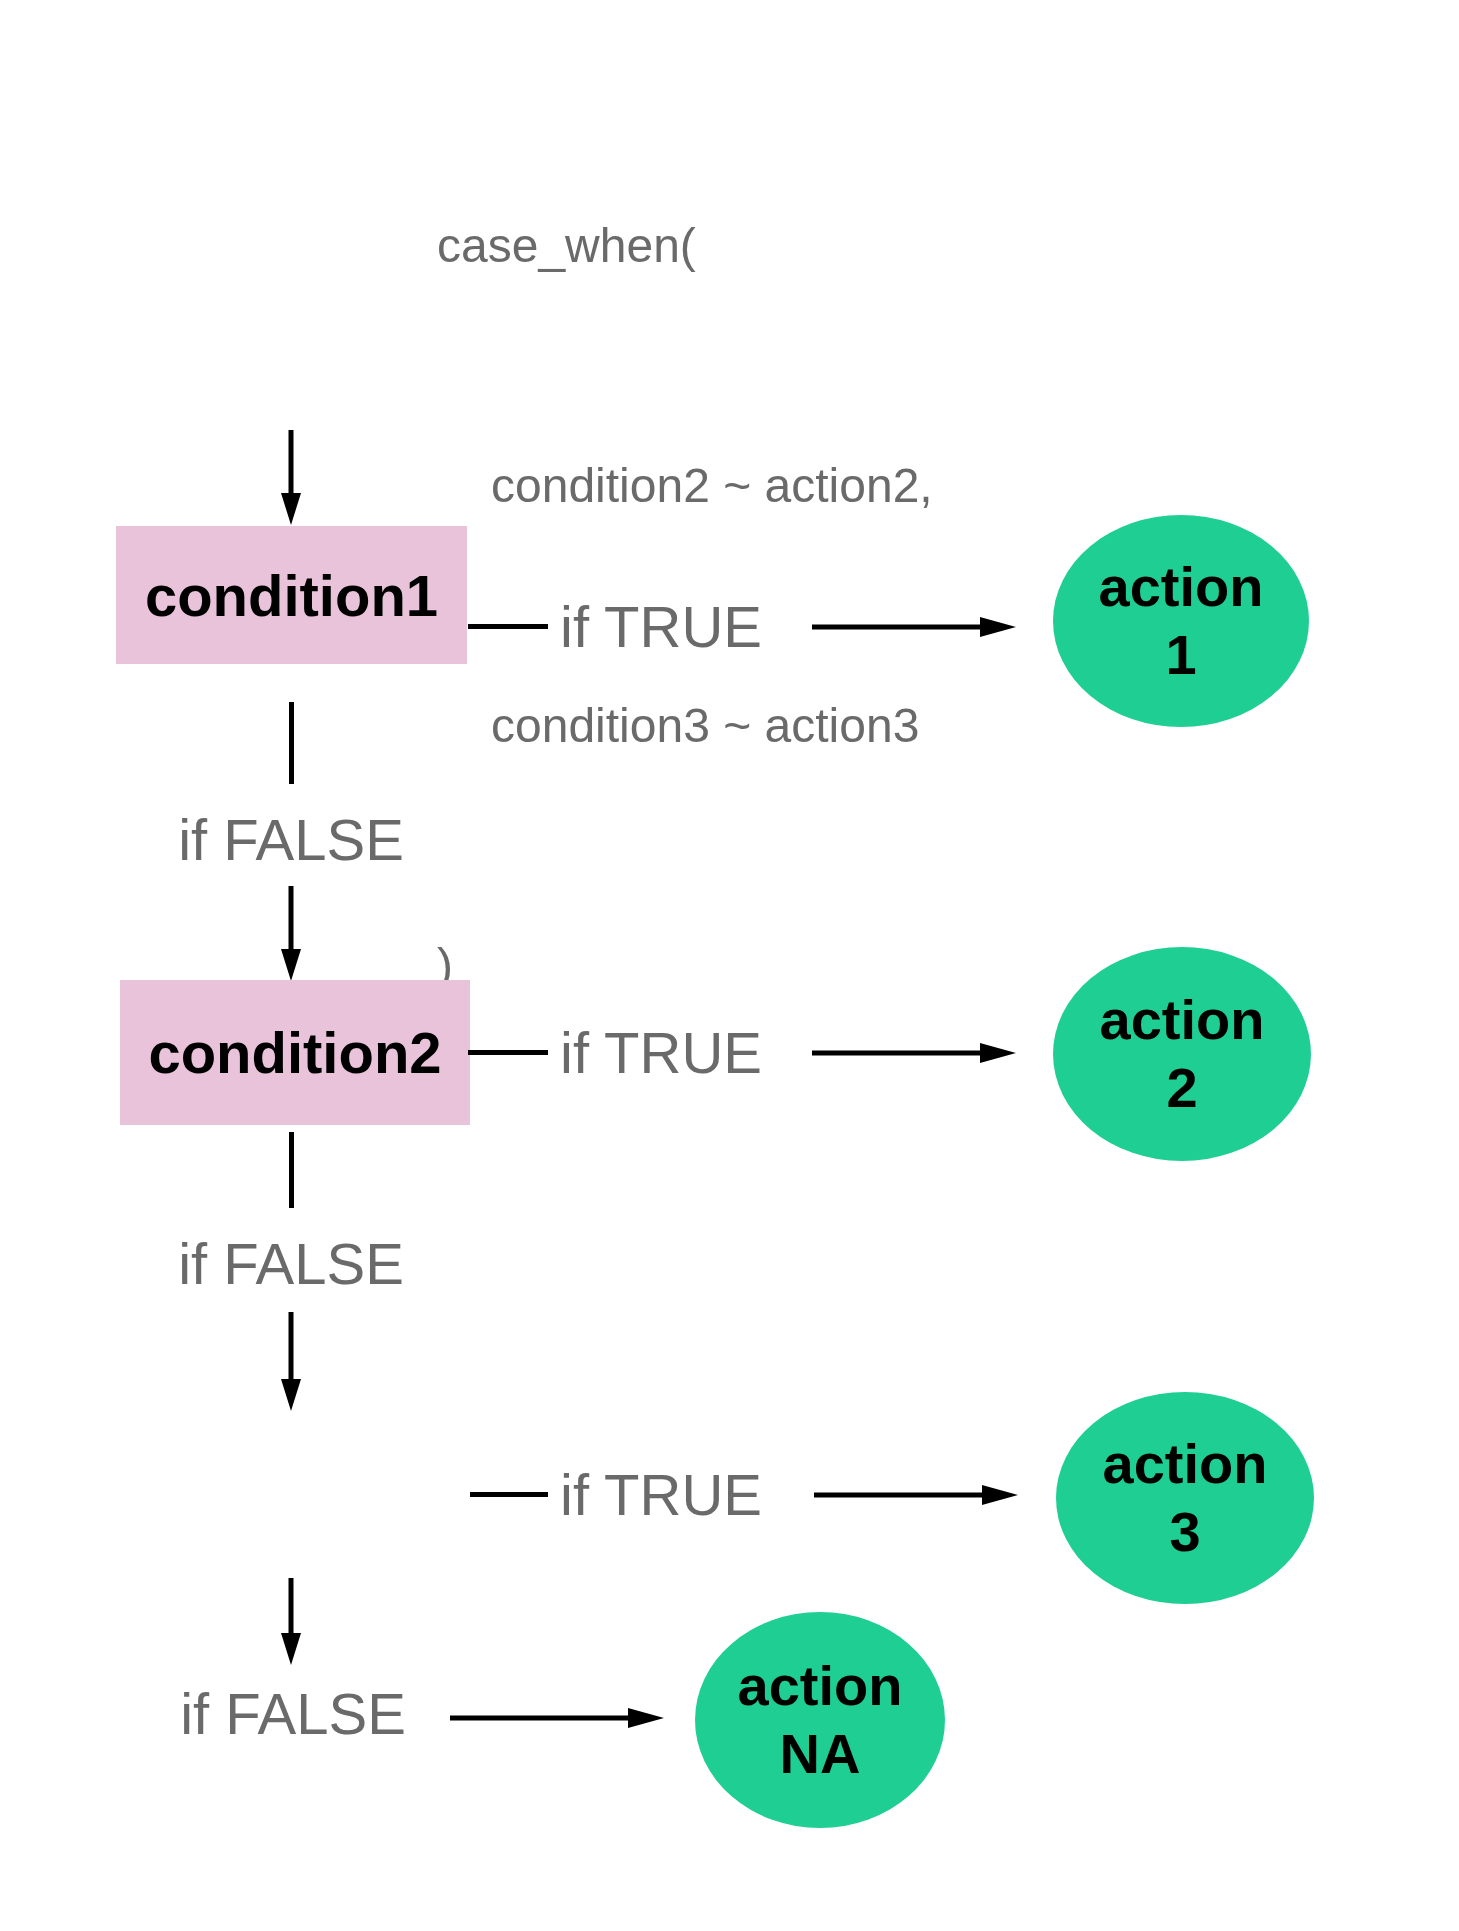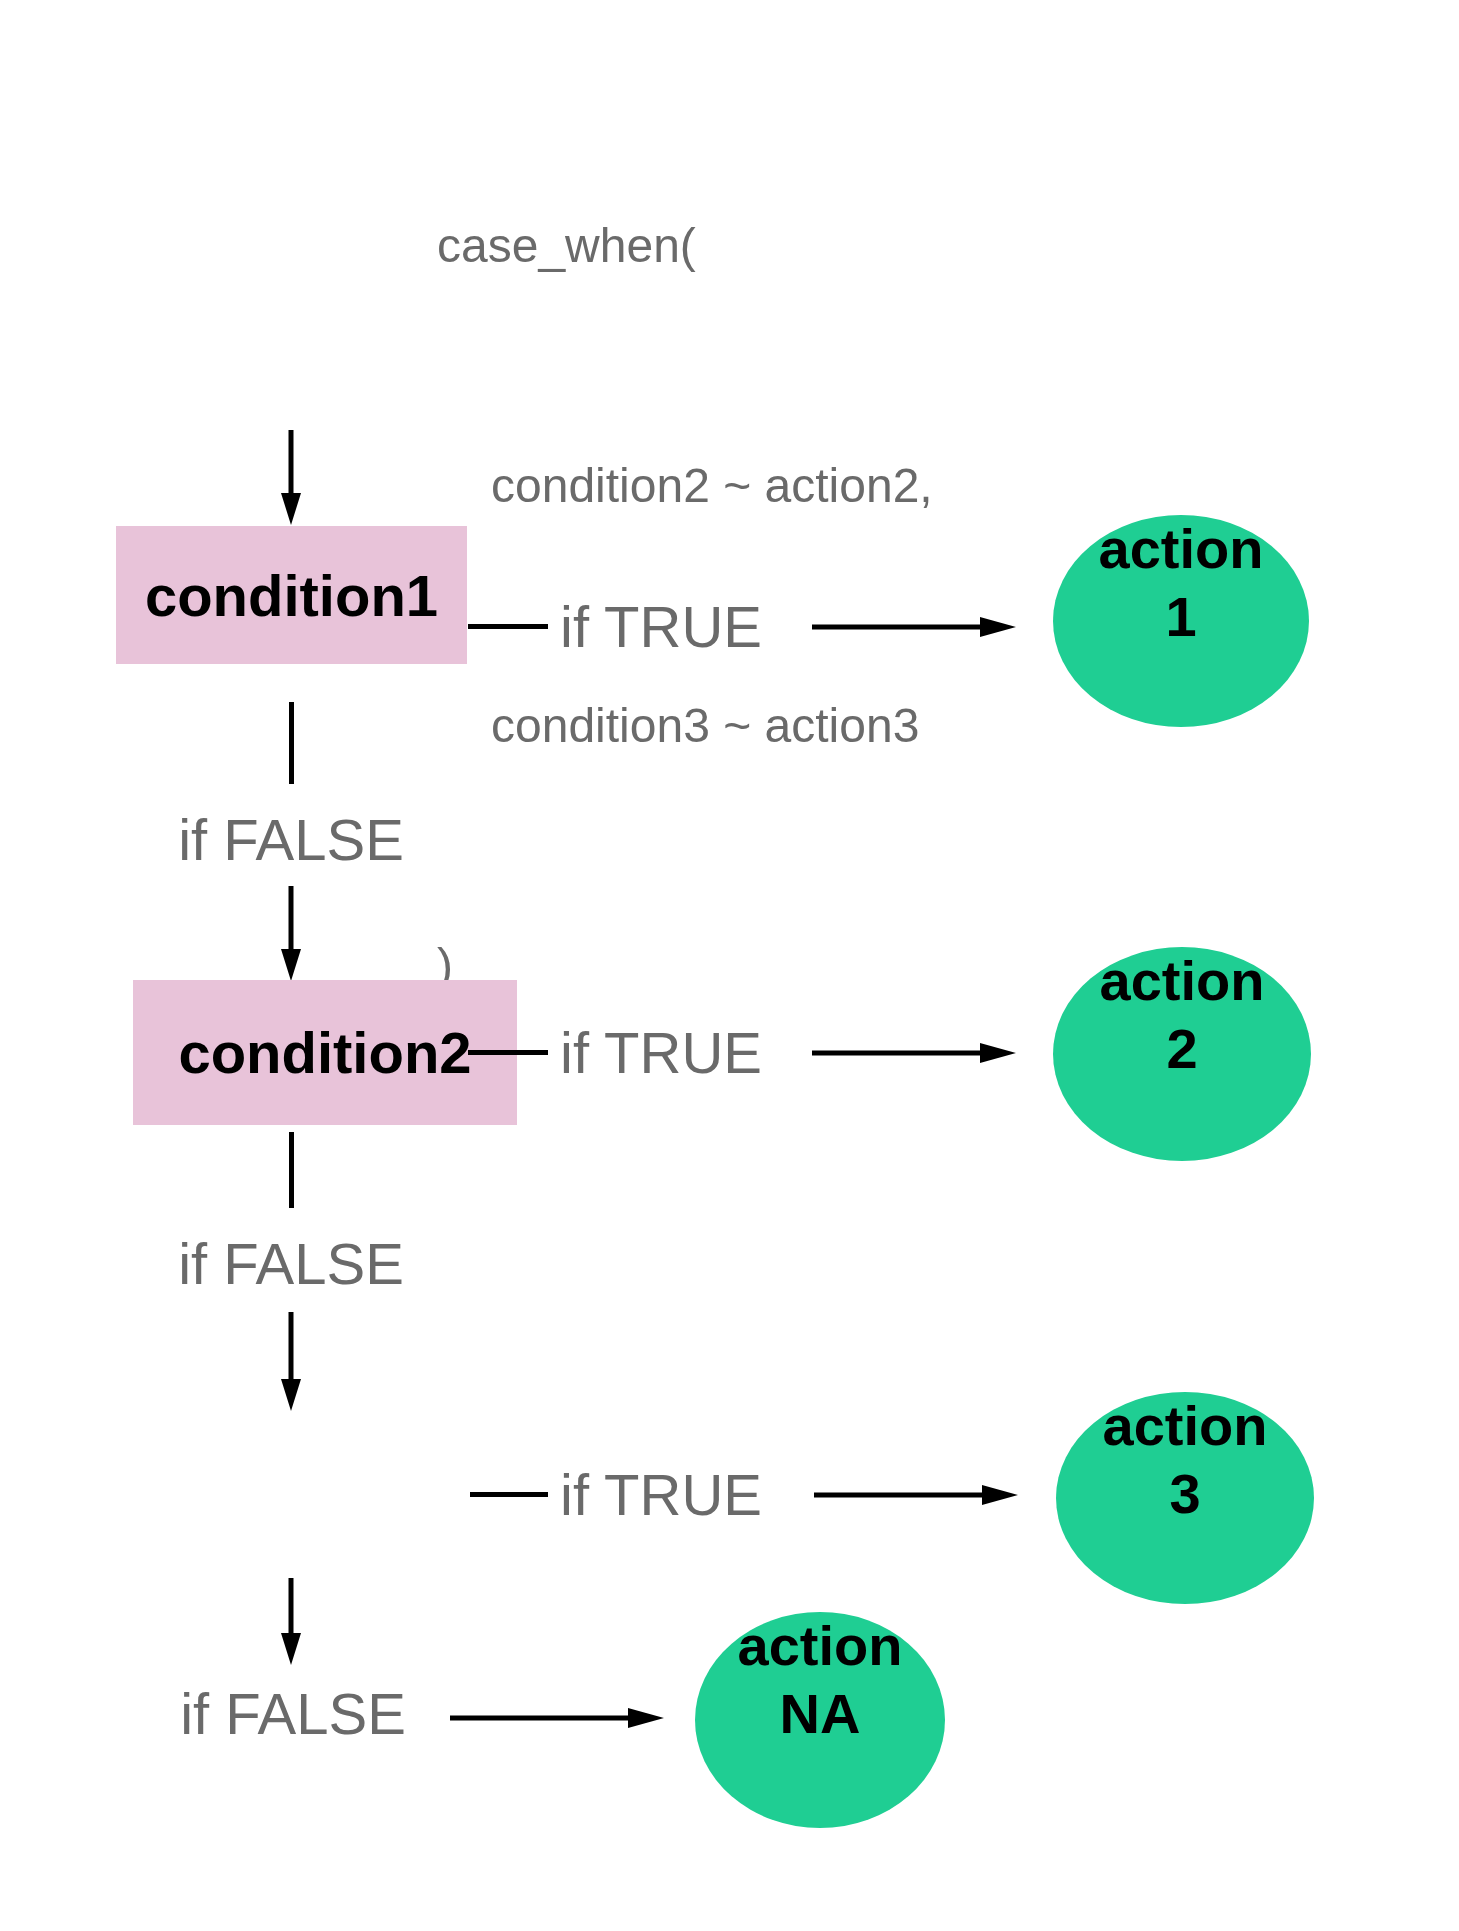--- a/index.html
+++ b/index.html
@@ -45,21 +45,21 @@
     font-size:58px;
     line-height:60px;
     white-space:nowrap;
   }
   .blabel.center{transform:translateX(-50%);text-align:center;}
   
   .node{
     position:absolute;
     border-radius:50%;
     background:var(--action-ellipse-bg,#1fce93);
-    display:flex;flex-direction:column;align-items:center;
+    display:flex;flex-direction:column;align-items:center;justify-content:center;
     color:var(--primary-text,#000);
     font-weight:bold;
     font-size:56px;
     line-height:68px;
     text-align:center;
   }
 </style>
 </head>
 <body>
 
@@ -91,21 +91,21 @@
     <span>1</span>
   </div>
 
   <div class="vline" style="left:289px;top:702px;height:82px"></div>
   <div class="blabel center" style="left:291px;top:810px">if FALSE</div>
   <svg class="arr" style="left:274px;top:886px" width="34" height="96" viewBox="0 0 34 96">
     <line x1="17" y1="0" x2="17" y2="66"></line>
     <polygon points="17,95 7,63 27,63"></polygon>
   </svg>
 
-  <div class="cond" style="left:133px;top:980px;width:384px;height:145px">
+  <div class="cond" style="left:120px;top:980px;width:350px;height:145px">
     <span>condition2</span>
   </div>
   <div class="hline" style="left:468px;top:1050px;width:80px"></div>
   <div class="blabel" style="left:560px;top:1023px">if TRUE</div>
   <svg class="arr" style="left:812px;top:1035px" width="205" height="36" viewBox="0 0 205 36">
     <line x1="0" y1="18" x2="170" y2="18"></line>
     <polygon points="204,18 168,8 168,28"></polygon>
   </svg>
   <div class="node" style="left:1053px;top:947px;width:258px;height:214px">
     <span>action</span>

